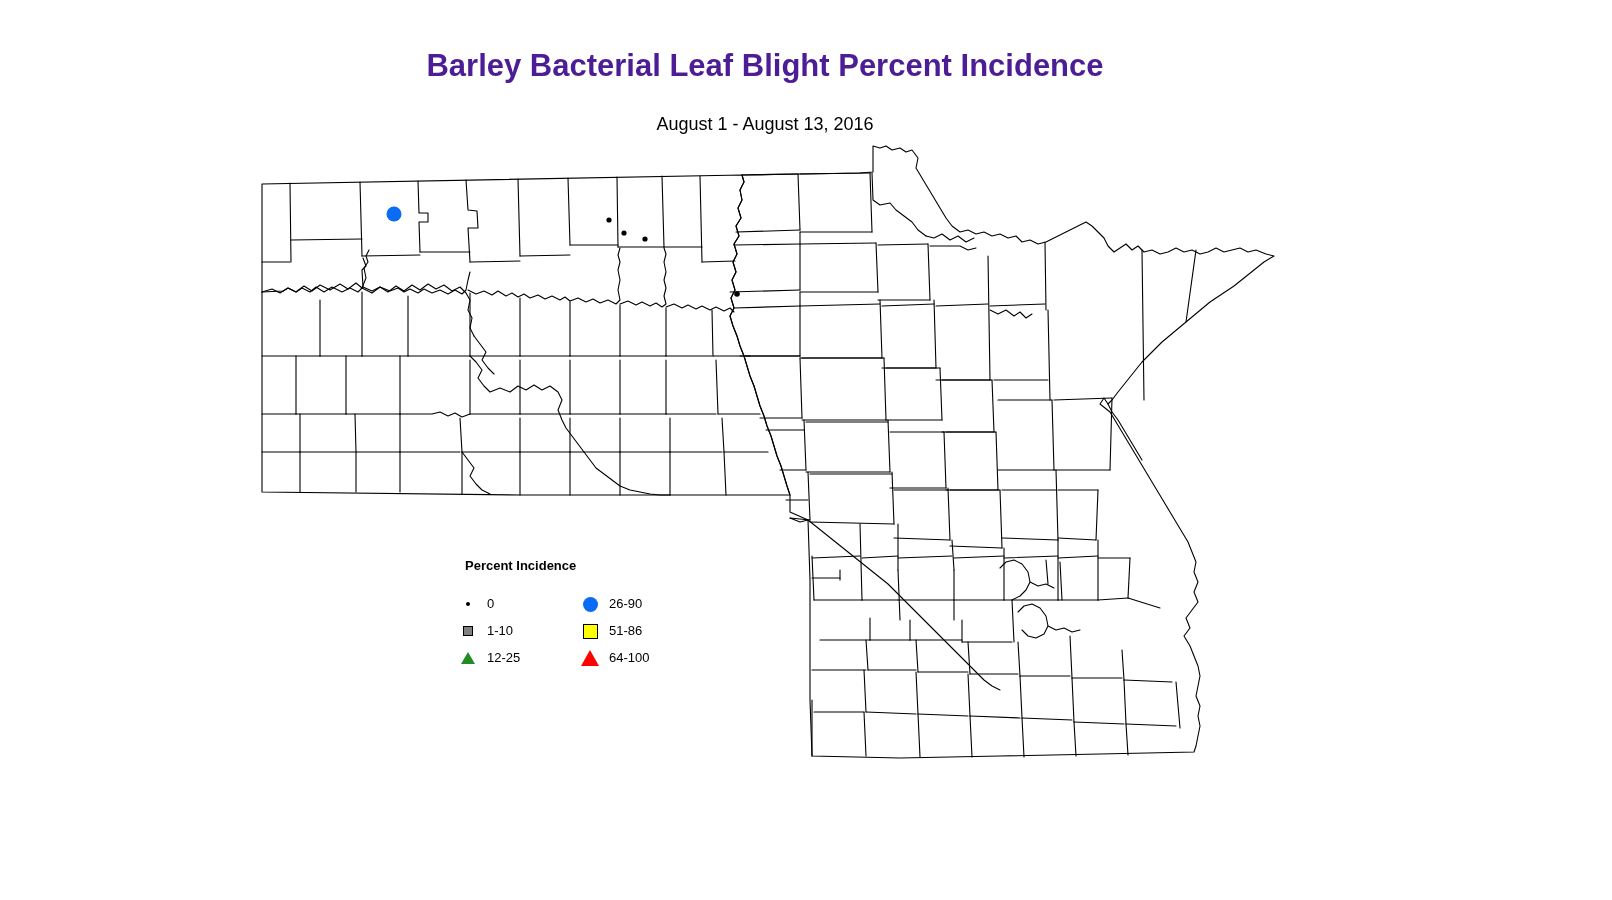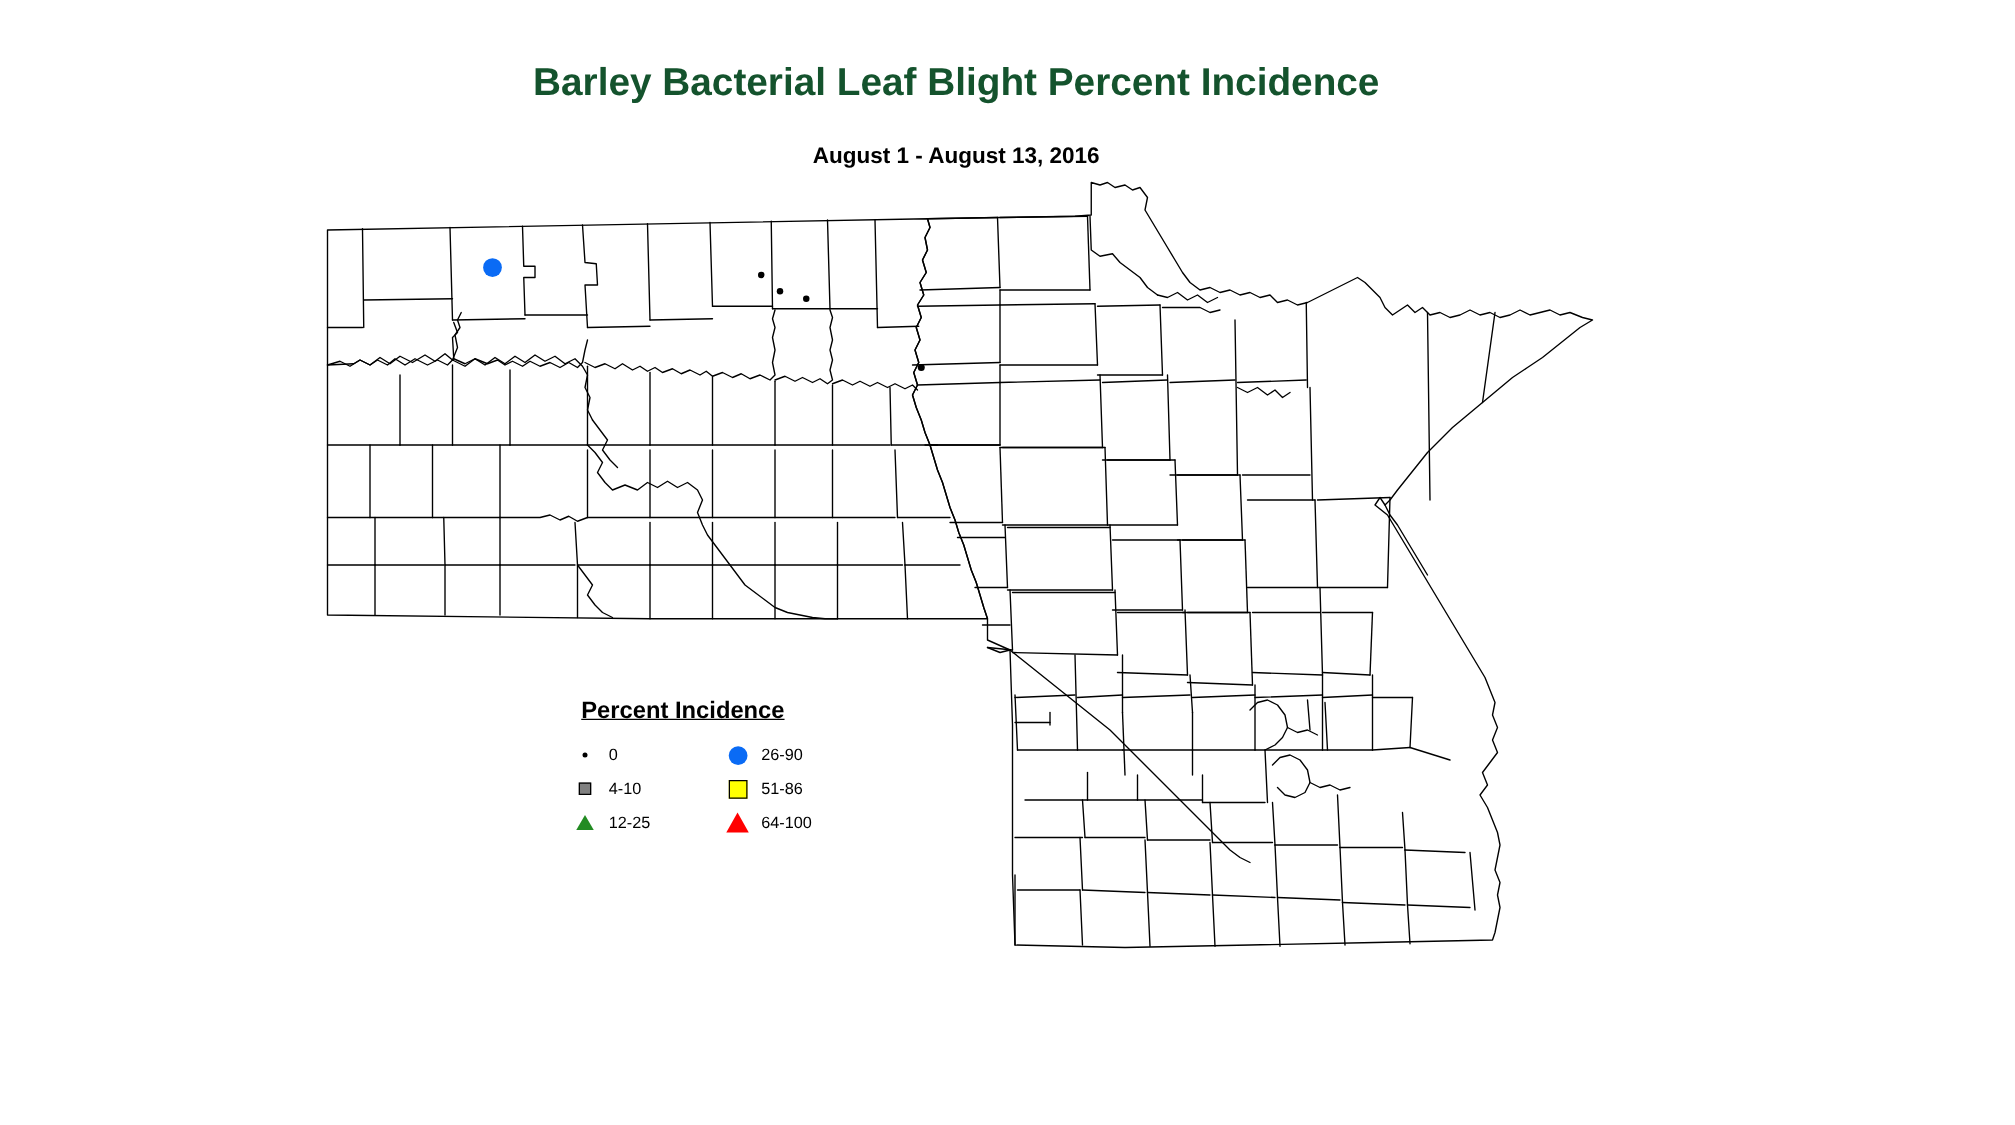--- a/index.html
+++ b/index.html
@@ -16,31 +16,31 @@
     overflow: hidden;
   }
   #title {
     position: absolute;
     top: 48px;
     left: 0;
     width: 1530px;
     text-align: center;
     font-size: 31px;
     font-weight: bold;
-    color: #14532d;
+    color: #4c1d95;
     letter-spacing: 0px;
   }
   #subtitle {
     position: absolute;
     top: 114px;
     left: 0;
     width: 1530px;
     text-align: center;
     font-size: 18px;
-    font-weight: bold;
+    font-weight: normal;
     color: #000000;
   }
   #map-area {
     position: absolute;
     top: 0;
     left: 0;
     width: 1612px;
     height: 900px;
   }
   #map-svg {
@@ -52,25 +52,24 @@
     position: absolute;
     left: 455px;
     top: 552px;
     width: 240px;
     height: 130px;
   }
   .legend-title {
     position: absolute;
     left: 10px;
     top: 6px;
-    font-size: 19px;
+    font-size: 13px;
     font-weight: bold;
     color: #000;
     white-space: nowrap;
-    text-decoration: underline;
   }
   .legend-col {
     position: absolute;
     top: 40px;
   }
   .legend-col.left { left: 0px; }
   .legend-col.right { left: 122px; }
   .legend-row {
     position: relative;
     height: 27px;
@@ -527,21 +526,21 @@
       <div class="legend-row">
         <span class="sym-box">
             <span class="sym sym-dot"></span>
           </span>
         <span class="sym-label">0</span>
       </div>
       <div class="legend-row">
         <span class="sym-box">
             <span class="sym sym-square-gray"></span>
           </span>
-        <span class="sym-label">4-10</span>
+        <span class="sym-label">1-10</span>
       </div>
       <div class="legend-row">
         <span class="sym-box">
             <span class="sym sym-tri-green"></span>
           </span>
         <span class="sym-label">12-25</span>
       </div>
     </div>
 
     <div class="legend-col right">

